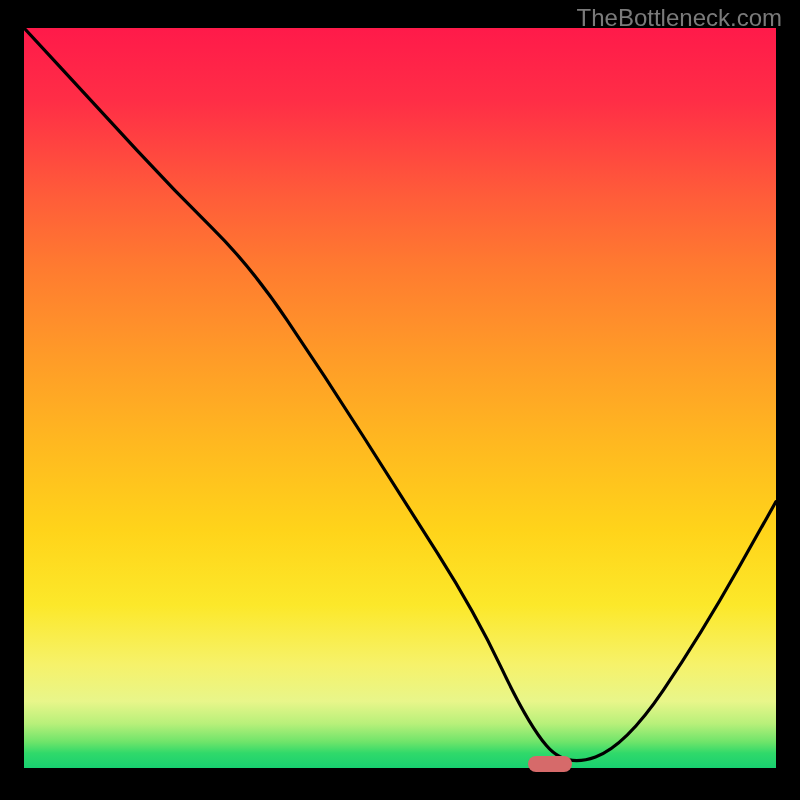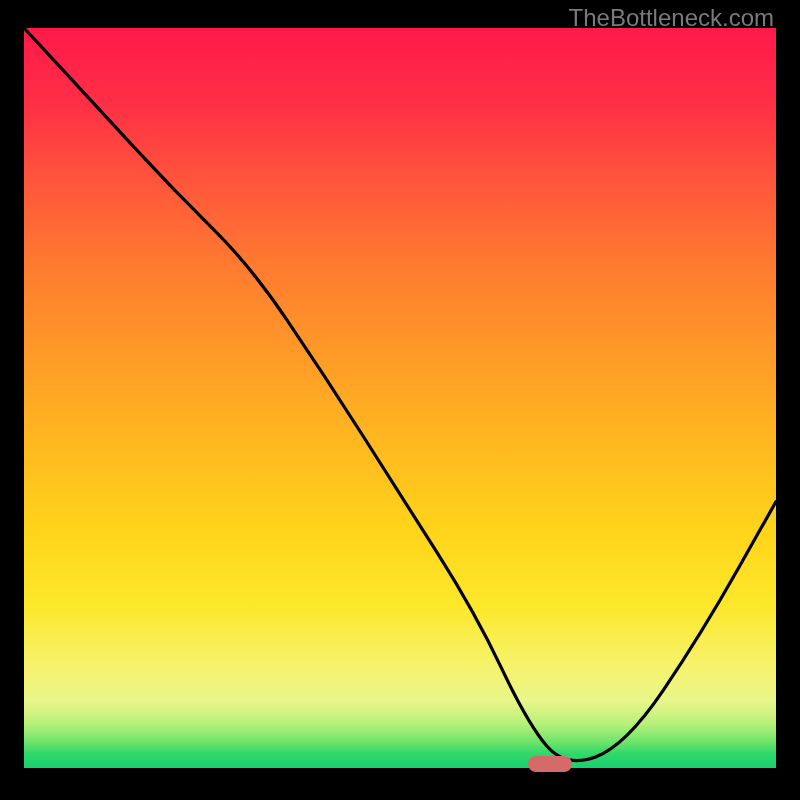--- a/index.html
+++ b/index.html
@@ -6,21 +6,21 @@
   body {
     width: 800px;
     height: 800px;
     background: #000;
     position: relative;
     font-family: Arial, sans-serif;
   }
   .watermark {
     position: absolute;
     top: 4px;
-    right: 26px;
+    right: 18px;
     color: #7a7a7a;
     font-size: 24px;
     font-weight: 500;
     z-index: 10;
   }
   .plot-area {
     position: absolute;
     left: 24px;
     top: 28px;
     width: 752px;

